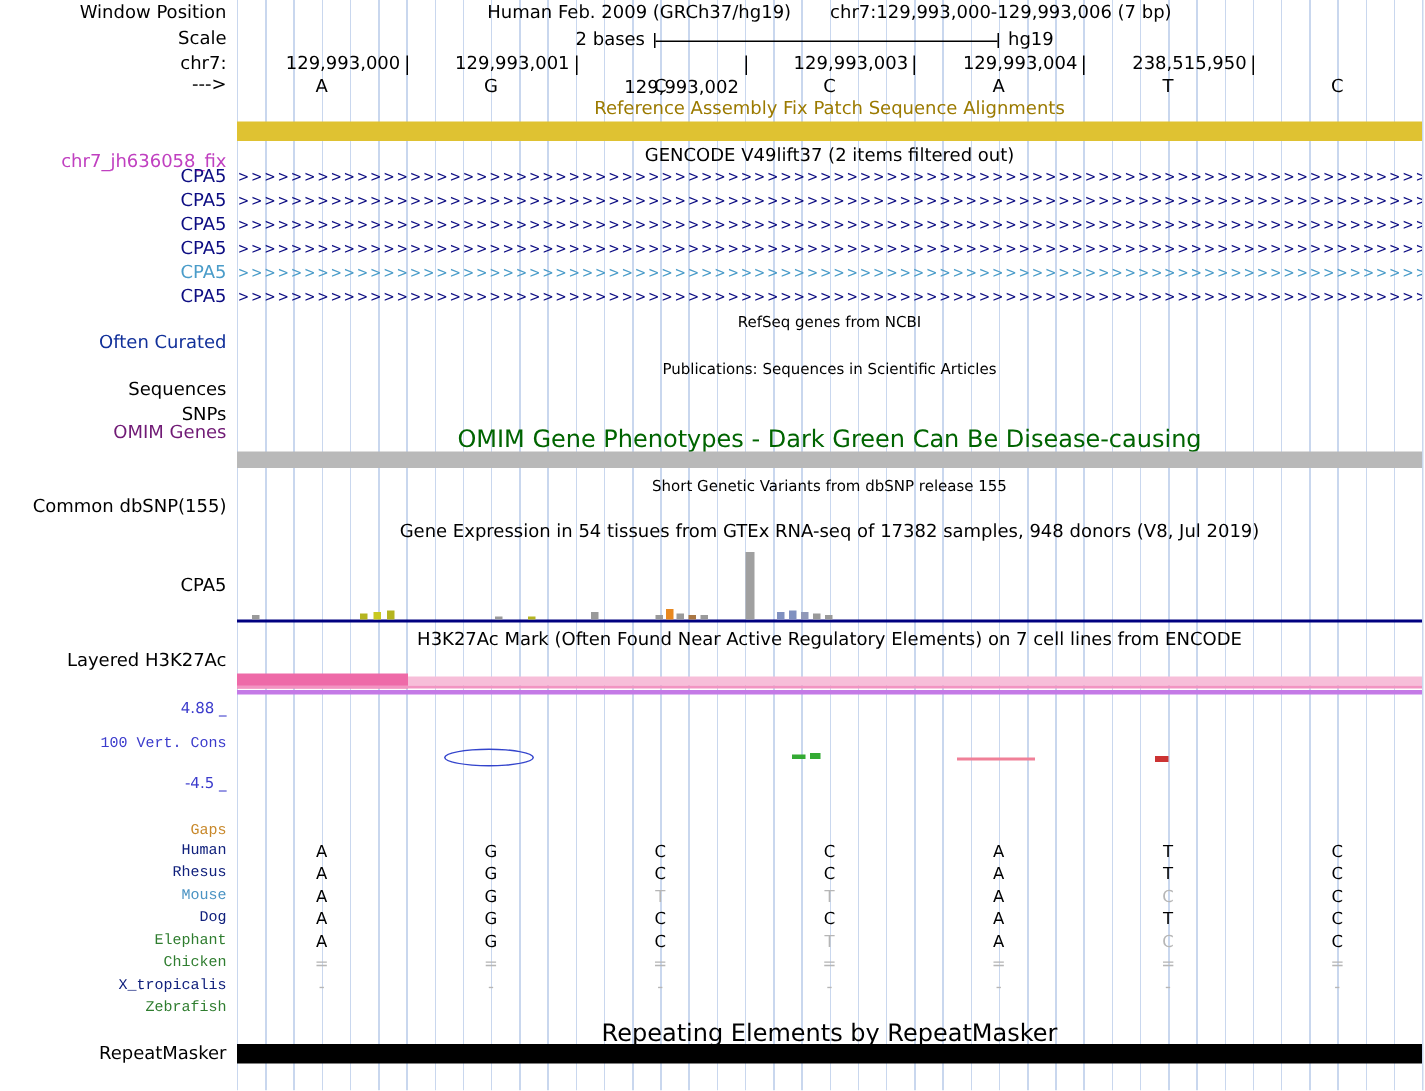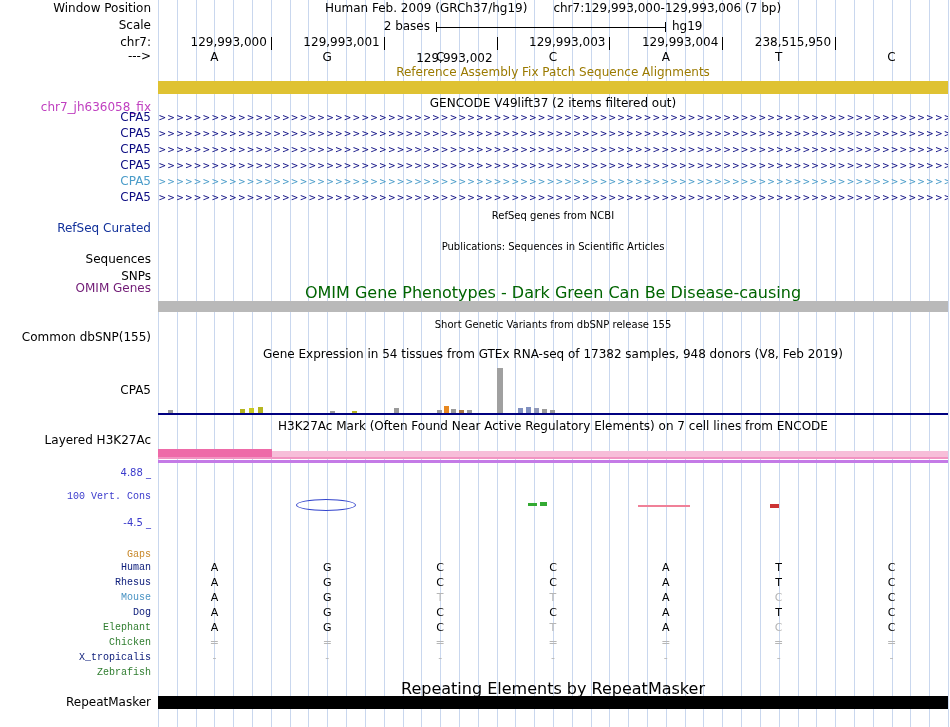--- a/index.html
+++ b/index.html
@@ -45,34 +45,34 @@
   <div class="lbl" style="top:36px">chr7:</div>
   <div class="lbl" style="top:50px">---&gt;</div>
 
   <div class="hdr" id="fixpatch-header" style="top: 66px; color: rgb(155, 122, 0);">Reference Assembly Fix Patch Sequence Alignments</div>
   <div class="lbl" id="fixpatch-label" style="top: 81px; color: rgb(192, 64, 192); margin-top: 20px;">chr7_jh636058_fix</div>
   <div class="trackbar" id="fixpatch-bar" style="top: 81px; height: 13px; background: rgb(223, 194, 50);"></div>
 
   <div class="hdr" style="top:97px">GENCODE V49lift37 (2 items filtered out)</div>
 
   <div class="hdr small" style="top:209px">RefSeq genes from NCBI</div>
-  <div class="lbl" id="refseq-label" style="top: 222px; color: rgb(17, 48, 154);">RefSeq Curated</div>
+  <div class="lbl" id="refseq-label" style="top: 222px; color: rgb(17, 48, 154);">Often Curated</div>
 
   <div class="hdr small" style="top:240px">Publications: Sequences in Scientific Articles</div>
   <div class="lbl" style="top:253px">Sequences</div>
   <div class="lbl" style="top:270px">SNPs</div>
 
   <div class="hdr m" id="omim-header" style="top: 286px; color: rgb(0, 100, 0);">OMIM Gene Phenotypes - Dark Green Can Be Disease-causing</div>
   <div class="lbl" id="omim-label" style="top: 282px; color: #701a75;">OMIM Genes</div>
   <div class="trackbar" id="omim-bar" style="top: 301px; height: 11px; background: rgb(185, 185, 185);"></div>
 
   <div class="hdr small" style="top:318px">Short Genetic Variants from dbSNP release 155</div>
   <div class="lbl" style="top:331px">Common dbSNP(155)</div>
 
-  <div class="hdr" style="top:348px">Gene Expression in 54 tissues from GTEx RNA-seq of 17382 samples, 948 donors (V8, Feb 2019)</div>
+  <div class="hdr" style="top:348px">Gene Expression in 54 tissues from GTEx RNA-seq of 17382 samples, 948 donors (V8, Jul 2019)</div>
   <div class="lbl" style="top:384px">CPA5</div>
   <div class="trackbar" id="gtex-track" style="top:367px;height:48px">
       <div style="position: absolute; left: 0px; right: 0px; bottom: 0px; height: 2px; background: rgb(0, 0, 128);"></div>
       <div style="position: absolute; left: 10px; bottom: 2px; width: 5px; height: 3px; background: rgb(154, 154, 154);"></div>
       <div style="position: absolute; left: 82px; bottom: 2px; width: 5px; height: 4px; background: rgb(181, 181, 32);"></div>
       <div style="position: absolute; left: 91px; bottom: 2px; width: 5px; height: 5px; background: rgb(201, 201, 32);"></div>
       <div style="position: absolute; left: 100px; bottom: 2px; width: 5px; height: 6px; background: rgb(181, 181, 32);"></div>
       <div style="position: absolute; left: 172px; bottom: 2px; width: 5px; height: 2px; background: rgb(154, 154, 154);"></div>
       <div style="position: absolute; left: 194px; bottom: 2px; width: 5px; height: 2px; background: rgb(181, 181, 32);"></div>
       <div style="position: absolute; left: 236px; bottom: 2px; width: 5px; height: 5px; background: rgb(154, 154, 154);"></div>

